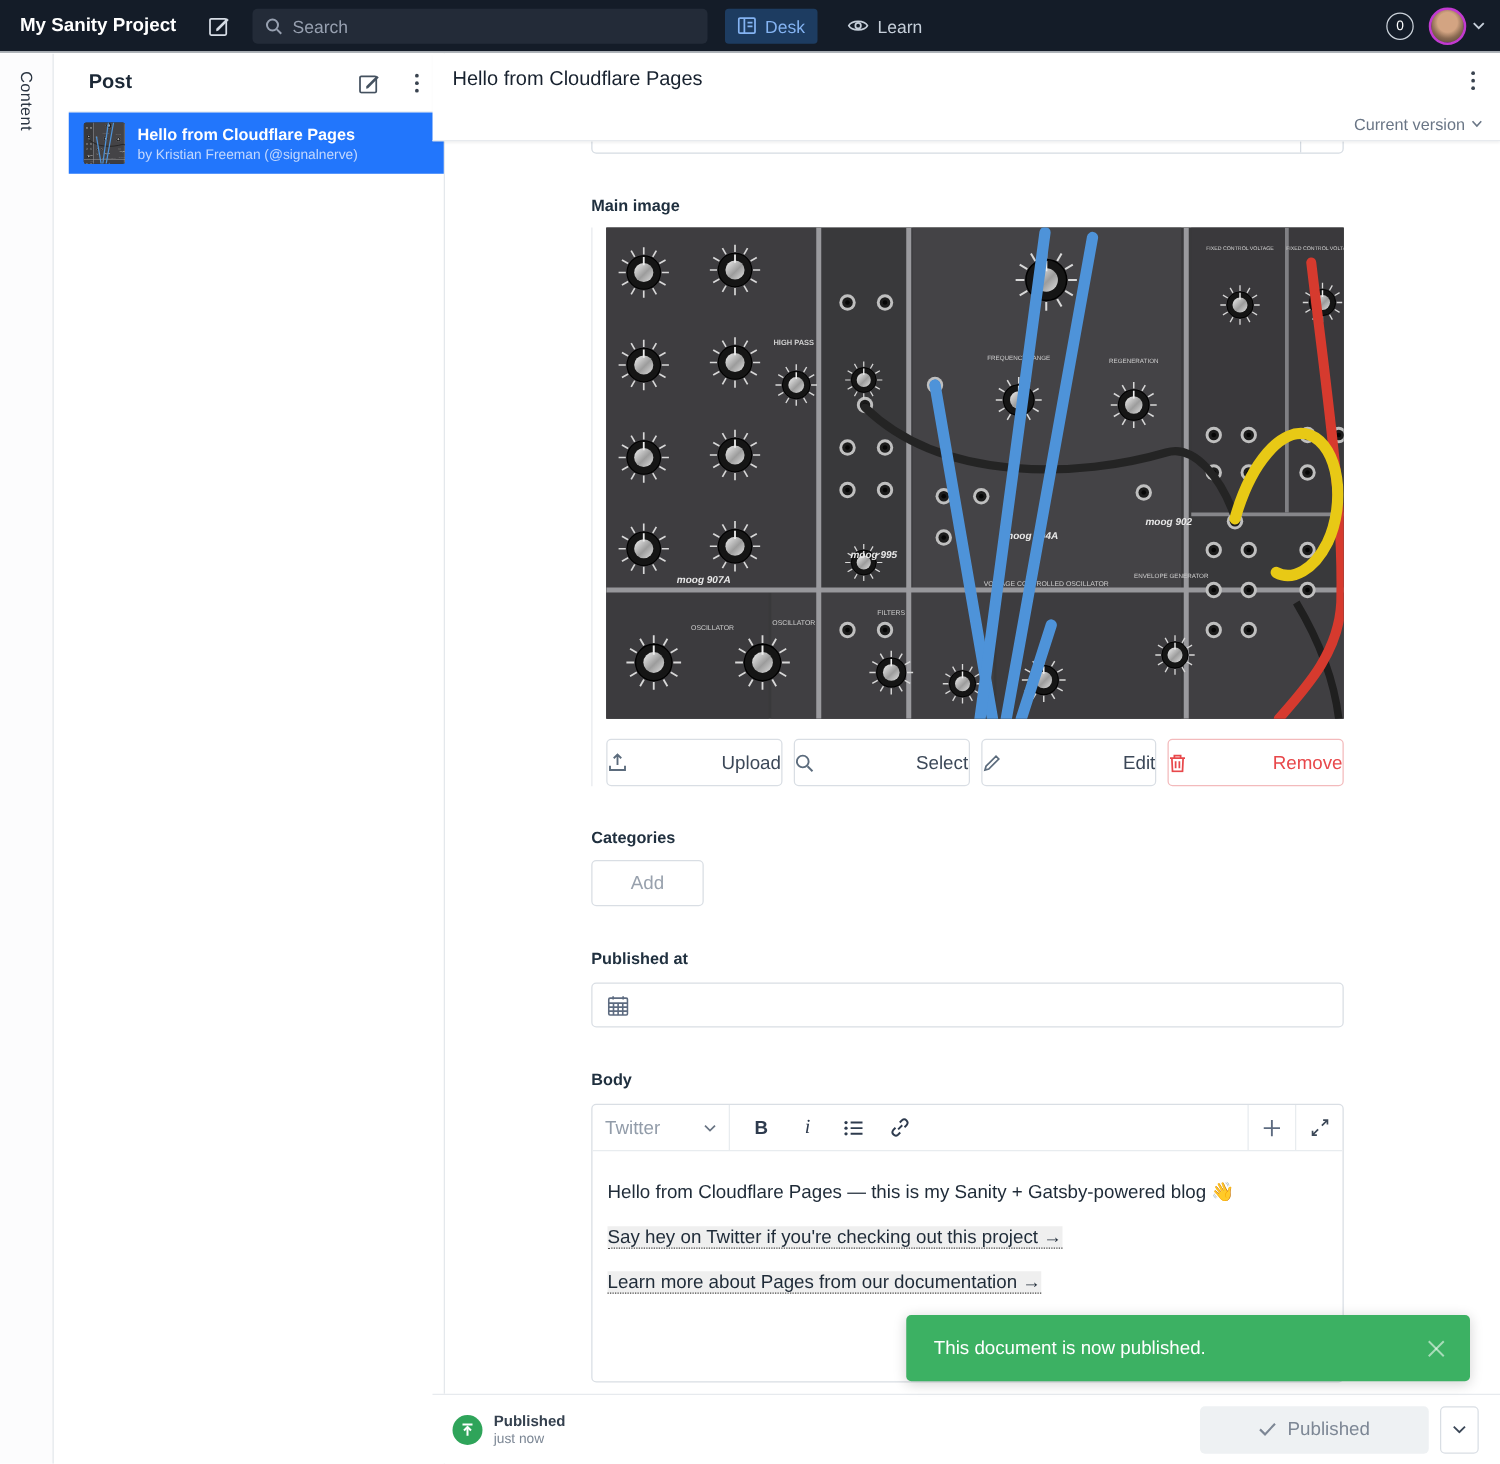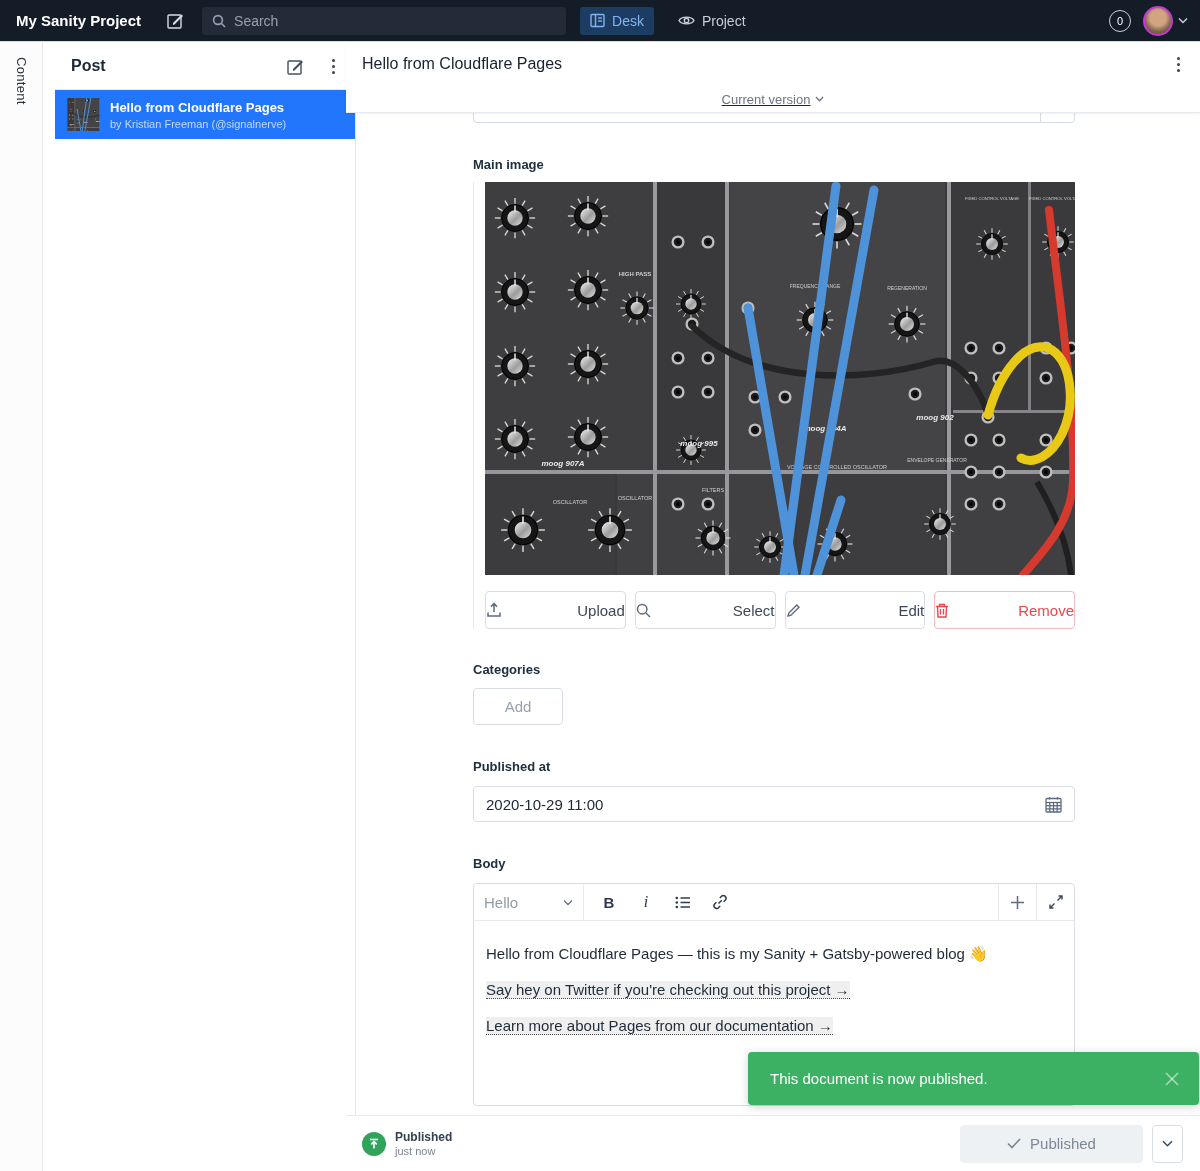--- a/index.html
+++ b/index.html
@@ -34,21 +34,21 @@
   .thumb { width:33px; height:33px; border-radius:2px; overflow:hidden; background:#2c2c2e; flex:none; }
   .item-text { margin-left:10px; overflow:hidden; }
   .item-title { color:#fff; font-size:13px; font-weight:600; white-space:nowrap; }
   .item-sub { color:#c3d8fe; font-size:11px; margin-top:3px; white-space:nowrap; }
 
   
   .doc-pane { position:absolute; top:43px; left:346px; right:0; bottom:0; background:#fff; }
   .doc-header { position:absolute; top:0; left:0; right:0; height:70px; background:#fff; z-index:10; border-bottom:1px solid #e7eaee; box-shadow:0 1px 2px rgba(0,0,0,.06); }
   .doc-title-row { height:42px; display:flex; align-items:center; padding:0 16px; }
   .doc-title { font-size:16px; font-weight:500; color:#18222f; }
-  .doc-version-row { height:28px; display:flex; align-items:center; justify-content:center; padding:0 24px;text-decoration:underline; }
+  .doc-version-row { height:28px; display:flex; align-items:center; justify-content:flex-end; padding:0 14px; }
   .version-label { font-size:13px; color:#6a7686; display:flex; align-items:center; gap:5px; cursor:pointer; }
 
   .doc-scroll { position:absolute; top:70px; left:0; right:0; bottom:56px; overflow:hidden; }
   .form-col { margin-left:127px; width:602px; }
 
   .cutoff-input { margin-top:-26px; height:36px; border:1px solid #d5dbe2; border-radius:4px; position:relative; }
   .cutoff-input .seg { position:absolute; right:33px; top:0; bottom:0; border-right:1px solid #d5dbe2; }
 
   .field-label { font-size:13px; font-weight:600; color:#20303f; }
   .lbl-mainimage { margin-top:34px; }
@@ -75,21 +75,21 @@
   .tb-b { font-weight:700; font-size:15px; }
   .tb-i { font-style:italic; font-family:"Liberation Serif", serif; font-size:16px; }
   .tb-right { display:flex; align-items:stretch; }
   .tb-sq { width:38px; border-left:1px solid #e8ecef; display:flex; align-items:center; justify-content:center; cursor:pointer; }
   .editor-content { padding:23px 12px 0 12px; font-size:15px; color:#1f2b38; }
   .editor-content .para { line-height:20px; }
   .editor-content .linkline { margin-top:16px; line-height:20px; }
   .body-link { background:#efefef; border-bottom:1px dotted #4a4a4a; color:#1f2b38; text-decoration:none; cursor:pointer; }
 
   
-  .toast { position:absolute; left:402px; top:1009px; width:451px; height:53px; background:#3cb163; border-radius:4px; box-shadow:0 2px 10px rgba(0,0,0,.18); display:flex; align-items:center; padding:0 18px 0 22px; z-index:20; }
+  .toast { position:absolute; left:379px; top:1009px; width:451px; height:53px; background:#3cb163; border-radius:4px; box-shadow:0 2px 10px rgba(0,0,0,.18); display:flex; align-items:center; padding:0 18px 0 22px; z-index:20; }
   .toast-msg { color:#fff; font-size:15px; font-weight:500; flex:1; }
 
   
   .doc-footer { position:absolute; left:0; right:0; bottom:0; height:56px; border-top:1px solid #e7eaee; background:#fff; display:flex; align-items:center; padding:0 17px 0 16px; z-index:15; }
   .pub-chip { display:flex; align-items:center; gap:9px; }
   .pub-circle { width:24px; height:24px; border-radius:50%; background:#2fa45a; display:flex; align-items:center; justify-content:center; }
   .pub-status { font-size:12px; font-weight:600; color:#35414f; }
   .pub-time { font-size:11px; color:#7b8694; margin-top:1px; }
   .published-btn { margin-left:auto; width:183px; height:38px; background:#eef1f3; border:none; border-radius:4px; color:#7d8795; font-size:15px; display:flex; align-items:center; justify-content:center; gap:9px; cursor:default; font-family:"Liberation Sans", sans-serif; }
   .chevron-btn { margin-left:9px; width:31px; height:38px; background:#fff; border:1px solid #d9dee4; border-radius:4px; display:flex; align-items:center; justify-content:center; cursor:pointer; }
@@ -255,21 +255,21 @@
         <line x1="8" y1="5" x2="12" y2="5"></line>
         <line x1="8" y1="8" x2="12" y2="8"></line>
     </svg>
     <span>Desk</span>
   </div>
   <div class="tool-tab">
     <svg width="17" height="13" viewBox="0 0 17 13" fill="none" stroke="#c6cfda" stroke-width="1.4">
       <path d="M1 6.5 C3.5 2 13.5 2 16 6.5 C13.5 11 3.5 11 1 6.5 Z"></path>
         <circle cx="8.5" cy="6.5" r="2.2"></circle>
     </svg>
-    <span>Project</span>
+    <span>Learn</span>
   </div>
   <div class="topbar-right">
     <div class="badge-zero">0</div>
     <div class="avatar-wrap">
       <div class="avatar"></div>
       <svg width="10" height="7" viewBox="0 0 10 7" fill="none" stroke="#c6cfda" stroke-width="1.5" style="margin-left:5px">
         <path d="M1 1.5 L5 5.5 L9 1.5"></path>
       </svg>
     </div>
   </div>
@@ -370,39 +370,38 @@
             <span>Remove</span>
           </button>
         </div>
       </div>
 
       <div class="field-label lbl-categories">Categories</div>
       <button class="add-btn">Add</button>
 
       <div class="field-label lbl-published">Published at</div>
       <div class="date-input">
-        <input type="text" value="2020-10-29 11:00" style="">
         <svg width="17" height="17" viewBox="0 0 17 17" fill="none" stroke="#5d6b80" stroke-width="1.3">
           <rect x="1" y="2.5" width="15" height="13.5" rx="1"></rect>
             <line x1="1" y1="6.5" x2="16" y2="6.5"></line>
           <line x1="4.8" y1="6.5" x2="4.8" y2="16"></line>
             <line x1="8.5" y1="6.5" x2="8.5" y2="16"></line>
             <line x1="12.2" y1="6.5" x2="12.2" y2="16"></line>
           <line x1="1" y1="9.7" x2="16" y2="9.7"></line>
             <line x1="1" y1="12.9" x2="16" y2="12.9"></line>
           <line x1="4.5" y1="1" x2="4.5" y2="3.5"></line>
             <line x1="12.5" y1="1" x2="12.5" y2="3.5"></line>
         </svg>
       </div>
 
       <div class="field-label lbl-body">Body</div>
       <div class="editor">
         <div class="editor-toolbar">
           <div class="style-select">
-            <span class="txt">Hello</span>
+            <span class="txt">Twitter</span>
             <svg width="10" height="7" viewBox="0 0 10 7" fill="none" stroke="#6a7584" stroke-width="1.4">
                 <path d="M1 1.5 L5 5.5 L9 1.5"></path>
               </svg>
           </div>
           <div class="tb-icons">
             <div class="tb-btn tb-b">B</div>
             <div class="tb-btn tb-i">i</div>
             <div class="tb-btn">
               <svg width="16" height="13" viewBox="0 0 16 13">
                 <circle cx="1.8" cy="2" r="1.3" fill="#2e3b4e"></circle>

